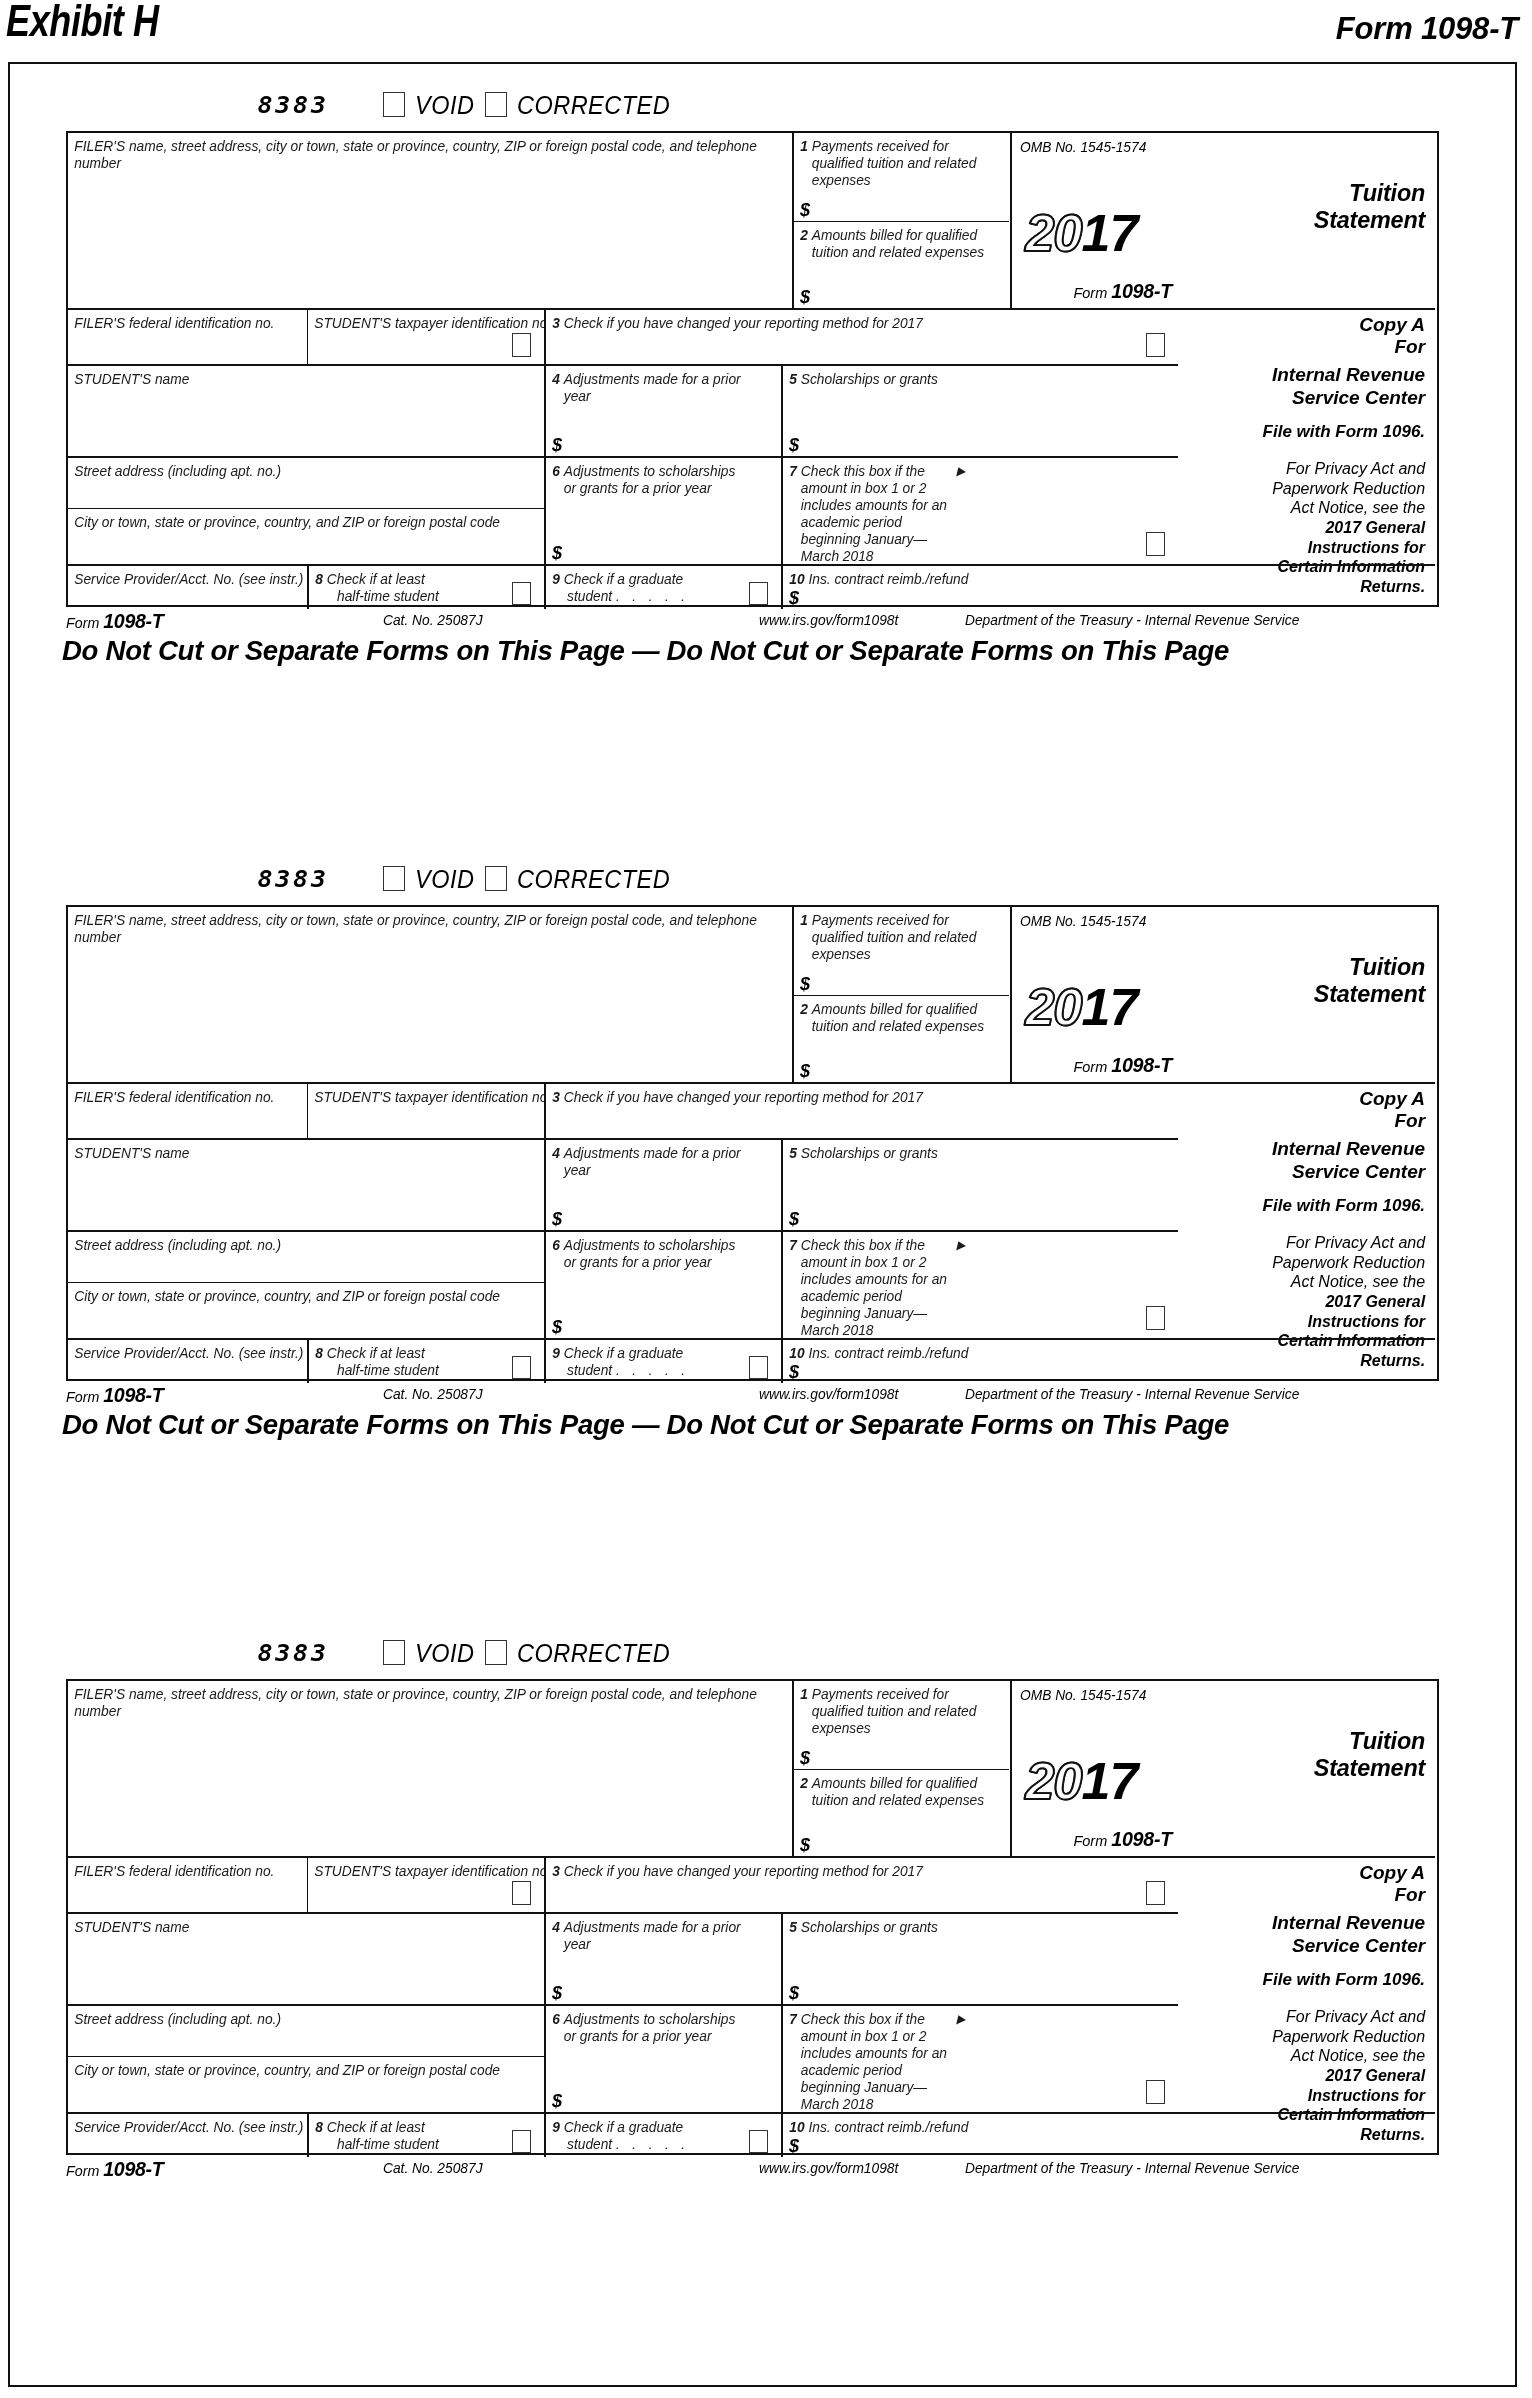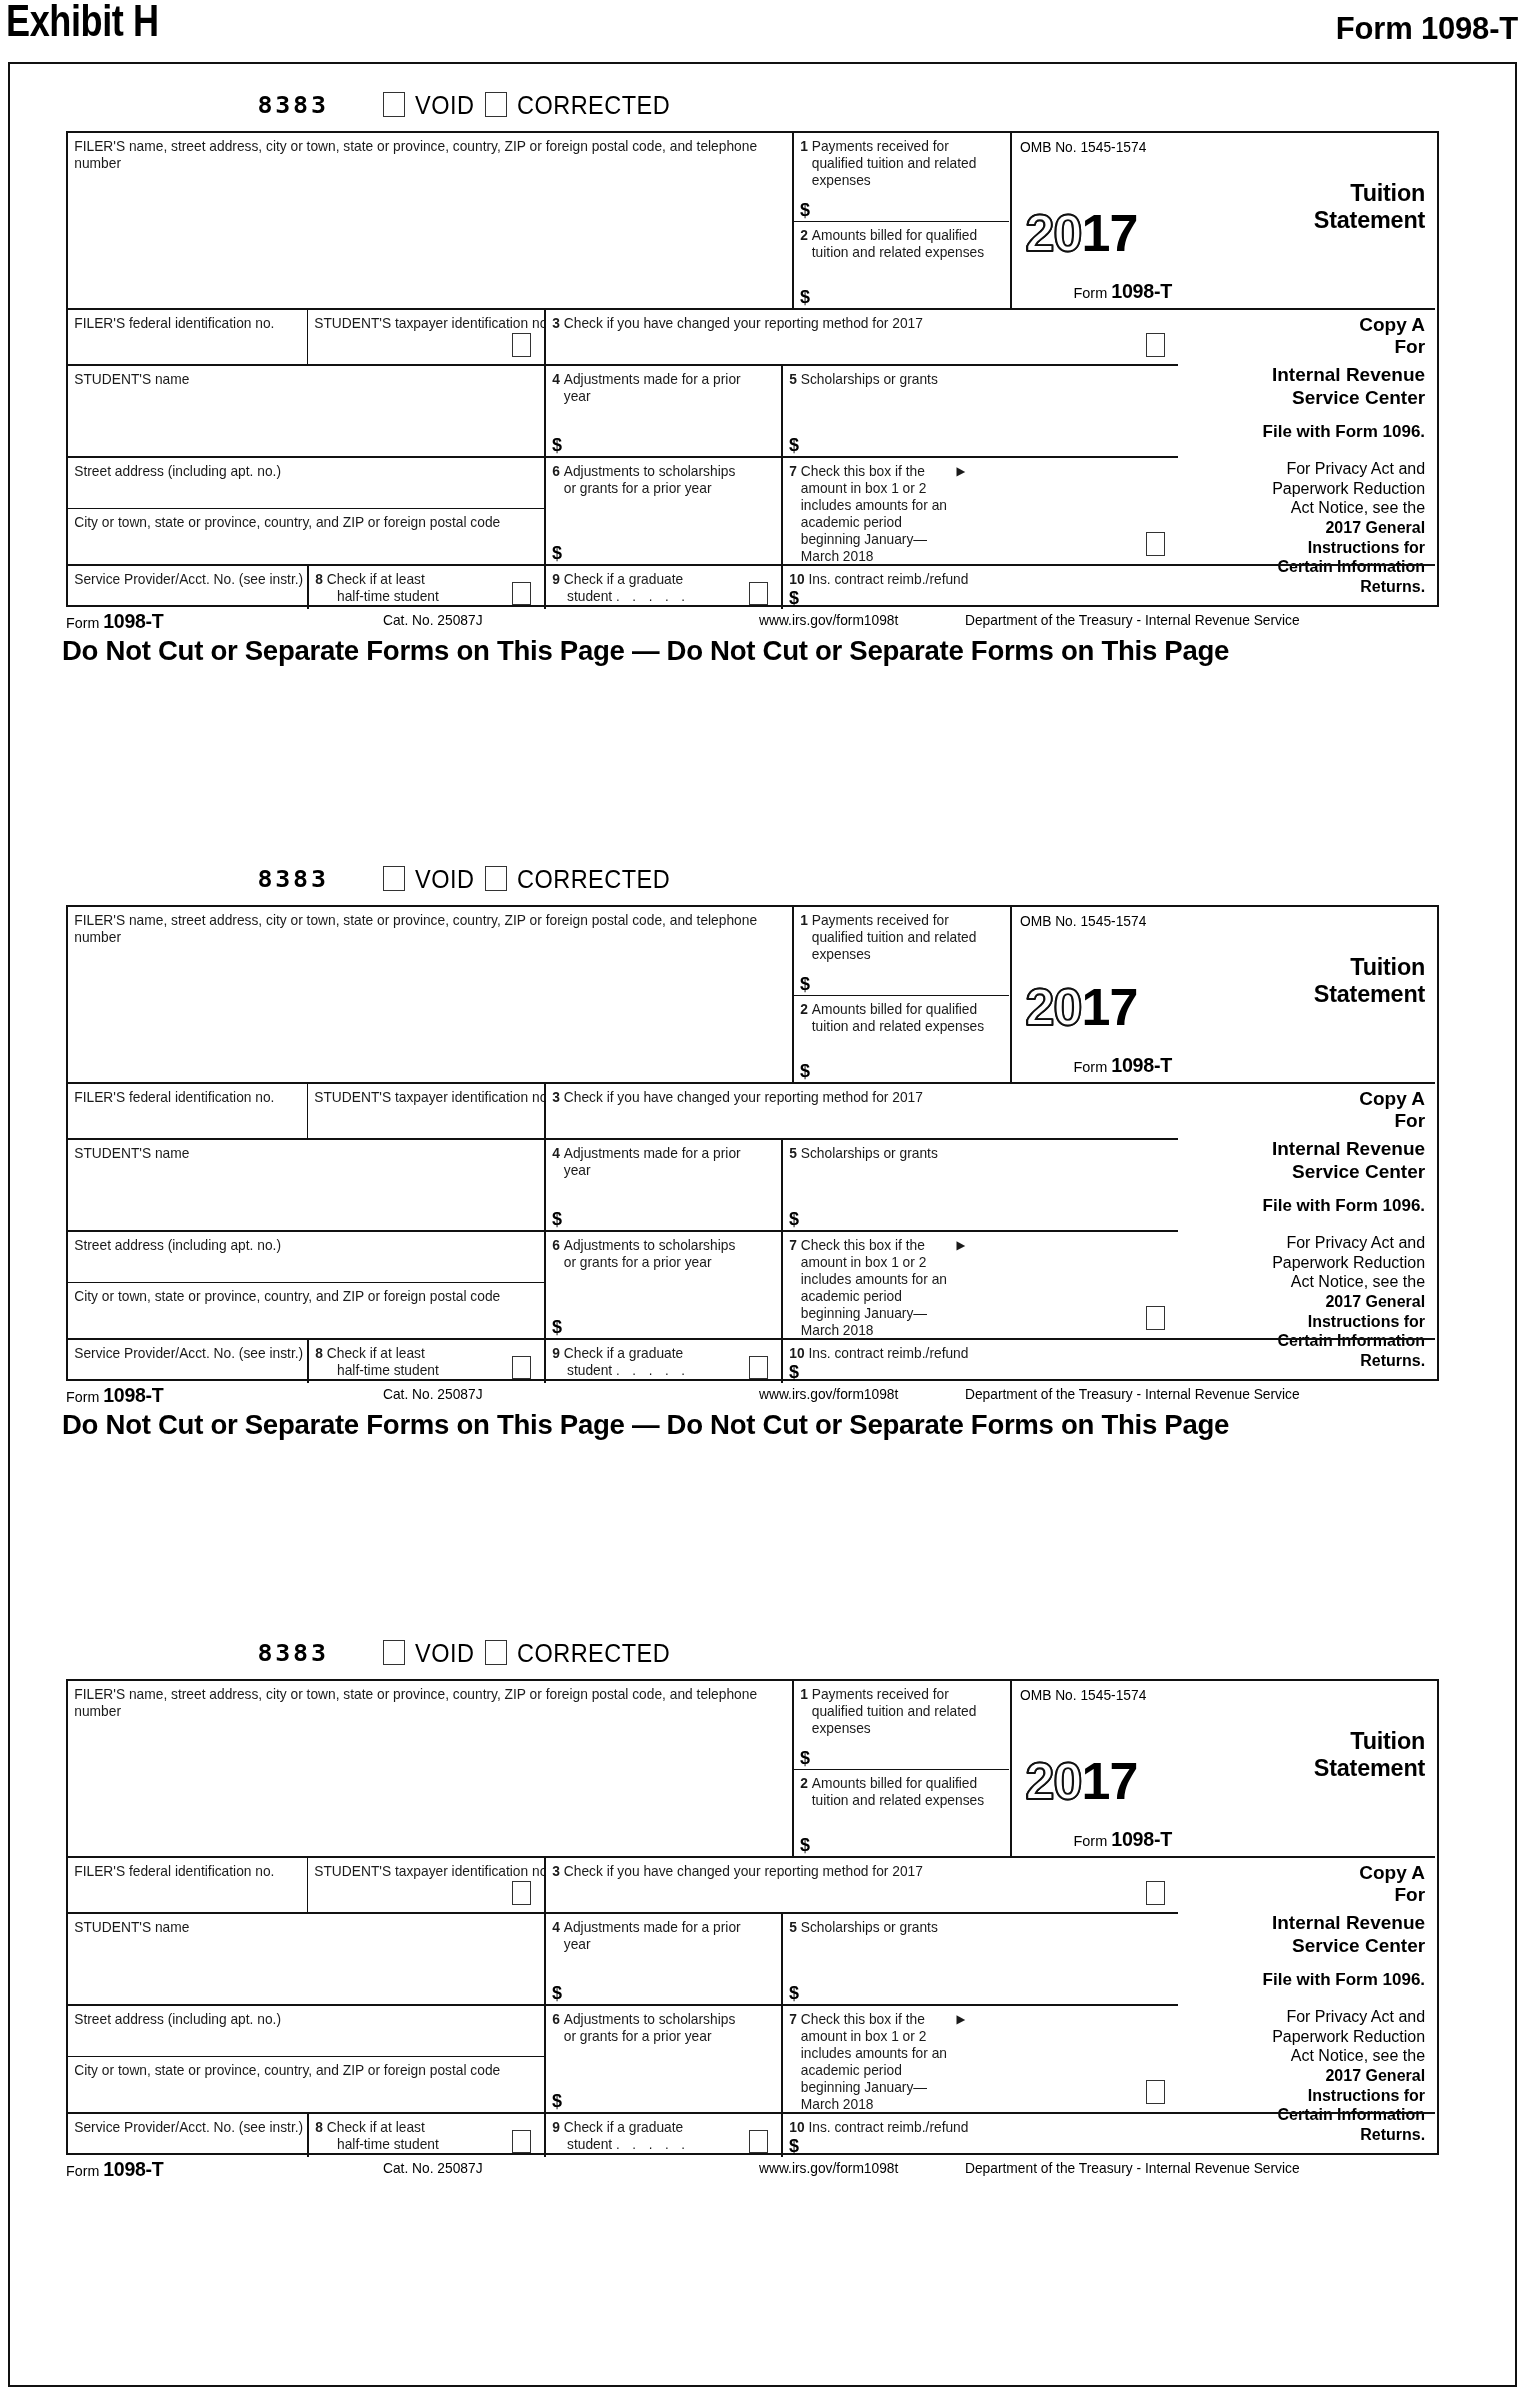--- a/index.html
+++ b/index.html
@@ -13,20 +13,21 @@
     font-family: "Liberation Sans", sans-serif;
     color: #000;
     -webkit-font-smoothing: none;
   }
 
   .page {
     position: relative;
     width: 1533px;
     height: 2324px;
     box-sizing: border-box;
+    font-style: italic;
   }
 
   
   .exhibit-header {
     position: absolute;
     top: 0px;
     left: 0px;
     width: 1533px;
     height: 67px;
   }

